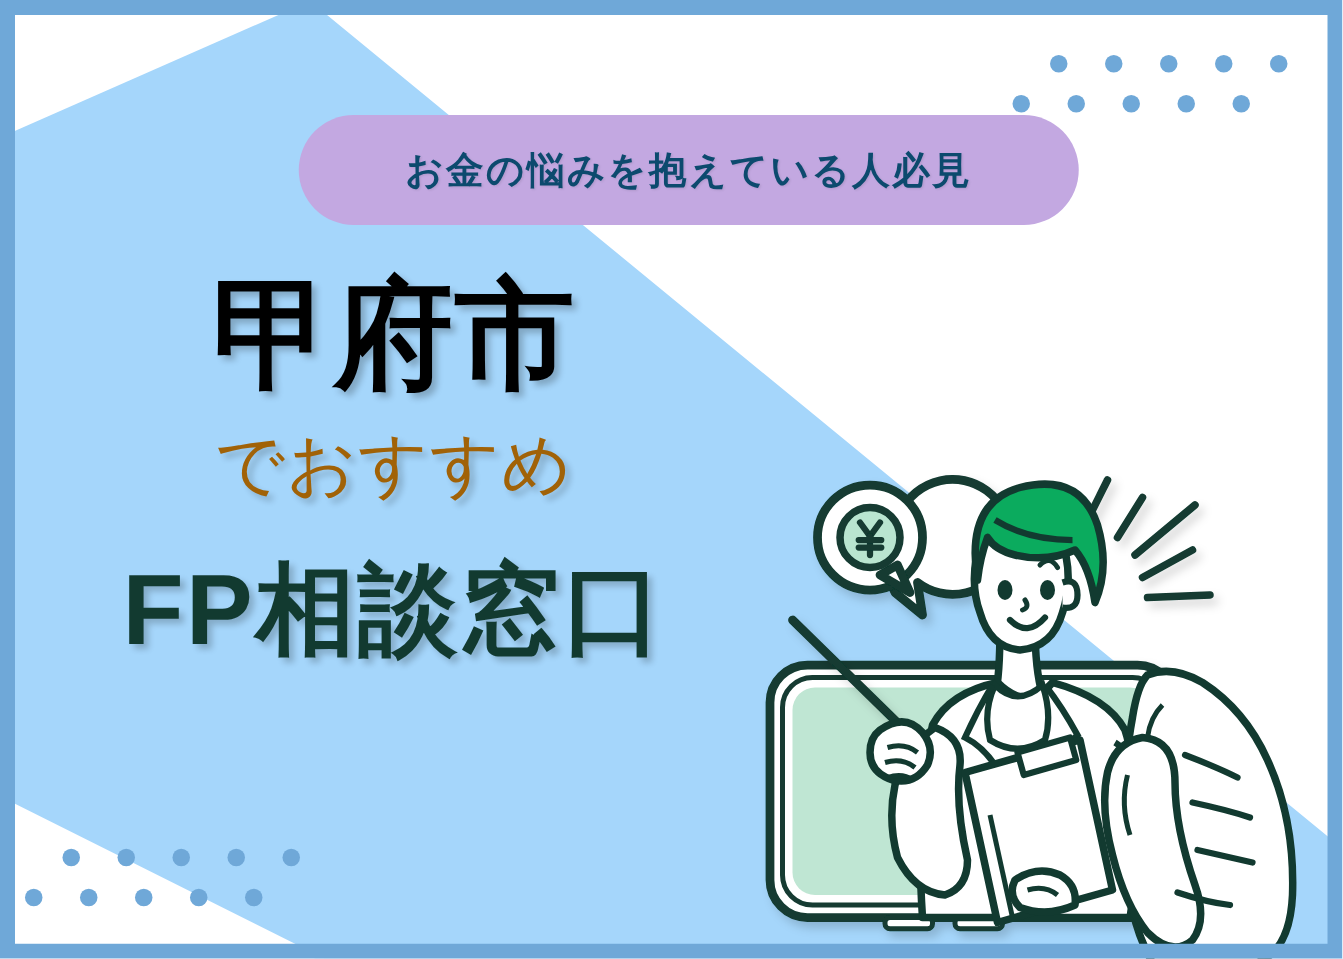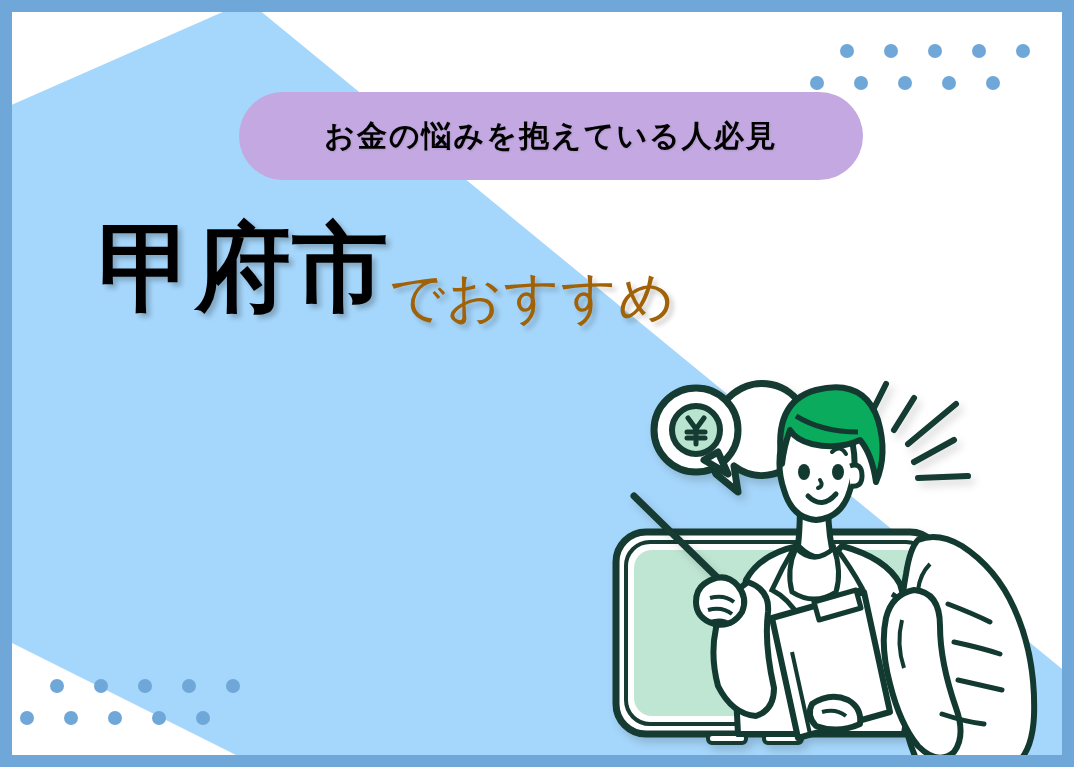--- a/index.html
+++ b/index.html
@@ -118,39 +118,40 @@
     width: 624px;
     height: 88px;
     border-radius: 44px;
     background: #c3a8e1;
     display: flex;
     align-items: center;
     justify-content: center;
     z-index: 10;
   }
   #badge .badge-text {
-    color: #000000;
+    color: #0c4a6e;
     font-size: 30px;
     font-weight: bold;
     letter-spacing: 2px;
     white-space: nowrap;
     text-shadow: 1px 1px 2px rgba(0,0,0,0.10);
   }
 
   
   #headline {
     position: absolute;
     left: 98px;
     top: 205px;
     z-index: 12;
   }
   .hl-line {
     display: flex;
-    align-items: flex-end;
+    align-items: center;
     white-space: nowrap;
+    flex-direction: column;
   }
   .hl-line1 { margin-bottom: 26px; }
   .hl-line2 { margin-bottom: 30px; }
 
   .hl-city {
     font-size: 96px;
     font-weight: bold;
     color: #000000;
     letter-spacing: 1px;
     text-shadow: 4px 4px 5px rgba(0,0,0,0.22);
@@ -231,20 +232,23 @@
   </div>
 
   <div id="badge">
     <span class="badge-text">お金の悩みを抱えている人必見</span>
   </div>
 
   <div id="headline">
     <div class="hl-line hl-line1">
       <span class="hl-city">甲府市</span>
       <span class="hl-rest">でおすすめ</span>
+    </div>
+    <div class="hl-line hl-line2">
+      <span class="hl-green">FP相談窓口</span>
     </div>
   </div>
 
   <div id="illustration">
     <svg viewBox="0 0 470 395" xmlns="http://www.w3.org/2000/svg">
       <defs>
         <filter id="softshadow" x="-30%" y="-30%" width="170%" height="170%">
           <feDropShadow dx="4" dy="5" stdDeviation="4" flood-color="#000000" flood-opacity="0.16"></feDropShadow>
         </filter>
         <clipPath id="phoneScreenClip">

